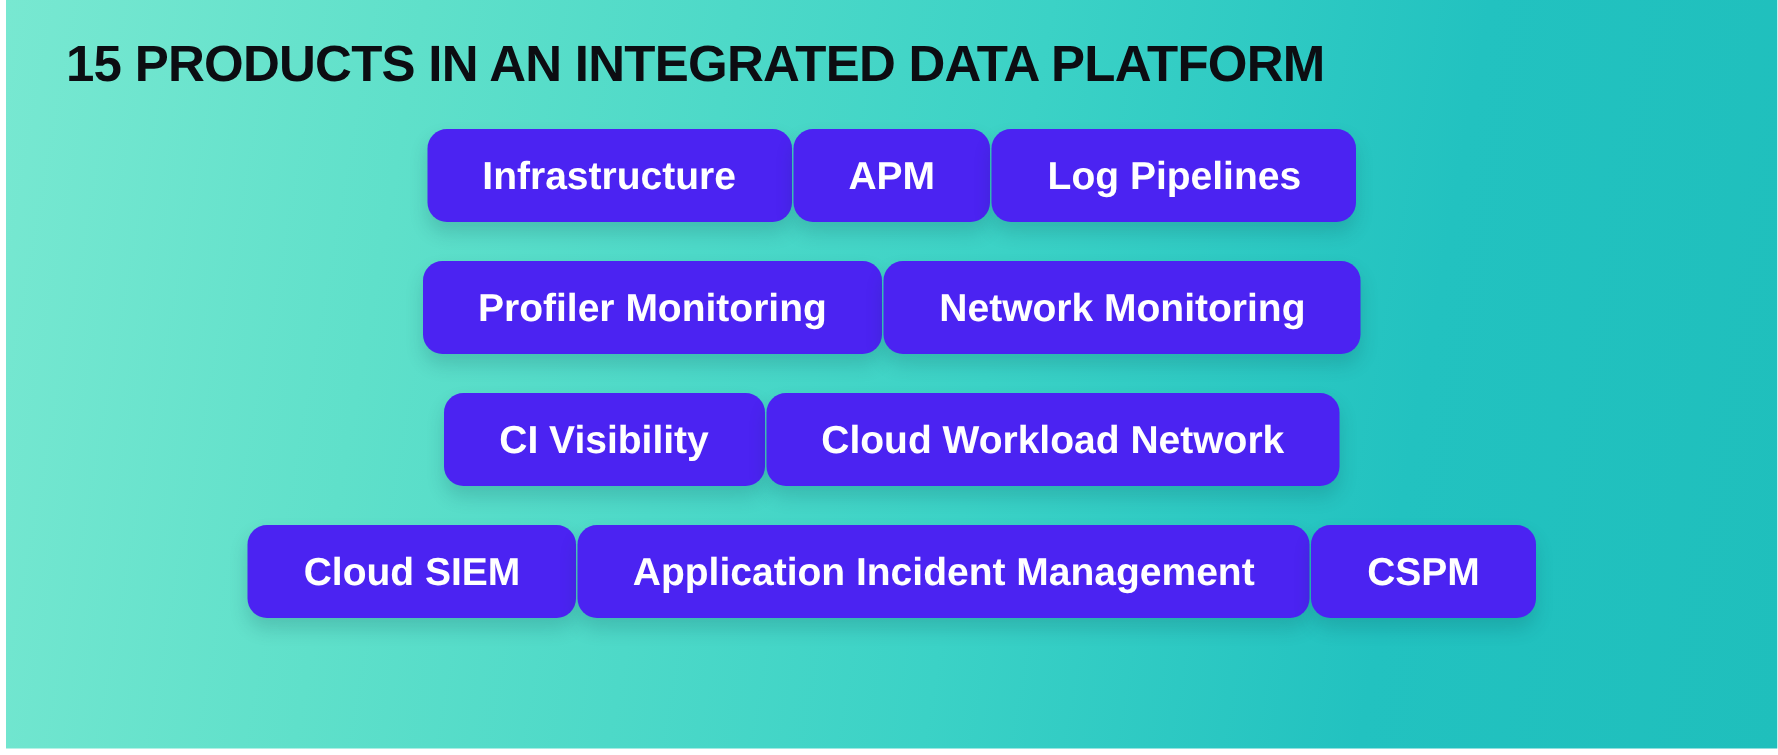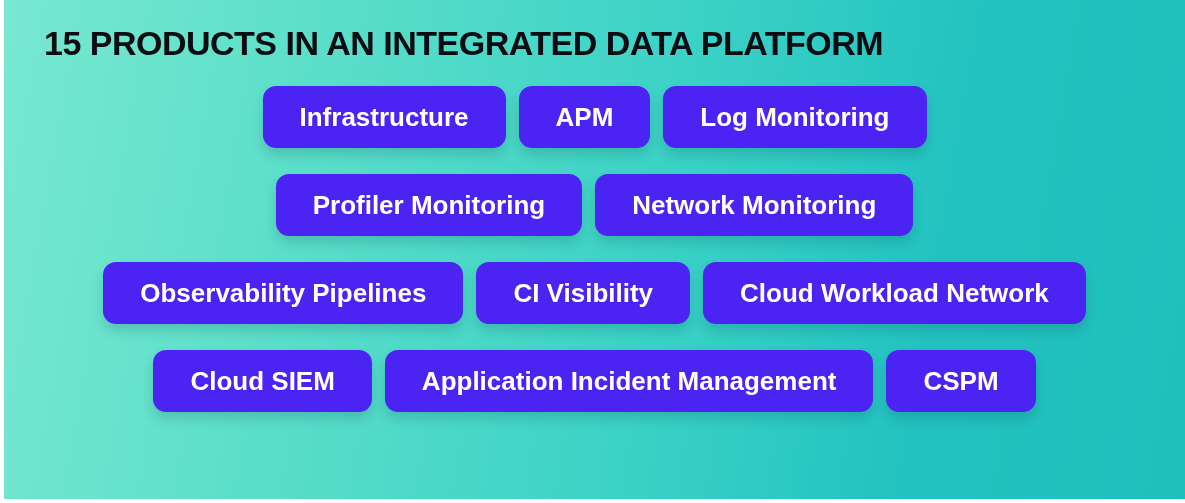--- a/index.html
+++ b/index.html
@@ -33,21 +33,21 @@
   .rows {
     position: absolute;
     top: 86px; left: 0; right: 0;
     display: flex;
     flex-direction: column;
     gap: 26px;
   }
   .row {
     display: flex;
     justify-content: center;
-    gap: 13px;
+    gap: 1px;
   }
   .pill {
     height: 62px;
     display: flex;
     align-items: center;
     justify-content: center;
     padding: 0 37px;
     background: #4b23f2;
     border-radius: 13px;
     color: #ffffff;
@@ -63,31 +63,30 @@
 <div class="frame">
   <div class="slide">
 
     <div class="title">15 PRODUCTS IN AN INTEGRATED DATA PLATFORM</div>
 
     <div class="rows">
 
       <div class="row">
         <div class="pill">Infrastructure</div>
         <div class="pill">APM</div>
-        <div class="pill">Log Monitoring</div>
+        <div class="pill">Log Pipelines</div>
       </div>
 
       <div class="row">
         <div class="pill">Profiler Monitoring</div>
         <div class="pill">Network Monitoring</div>
       </div>
 
 
       <div class="row">
-        <div class="pill">Observability Pipelines</div>
         <div class="pill">CI Visibility</div>
         <div class="pill">Cloud Workload Network</div>
       </div>
 
       <div class="row">
         <div class="pill">Cloud SIEM</div>
         <div class="pill">Application Incident Management</div>
         <div class="pill">CSPM</div>
       </div>
 

